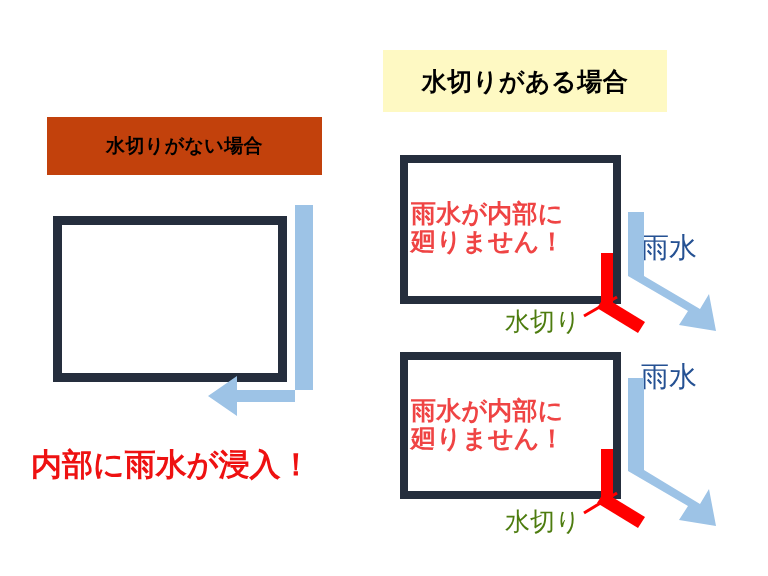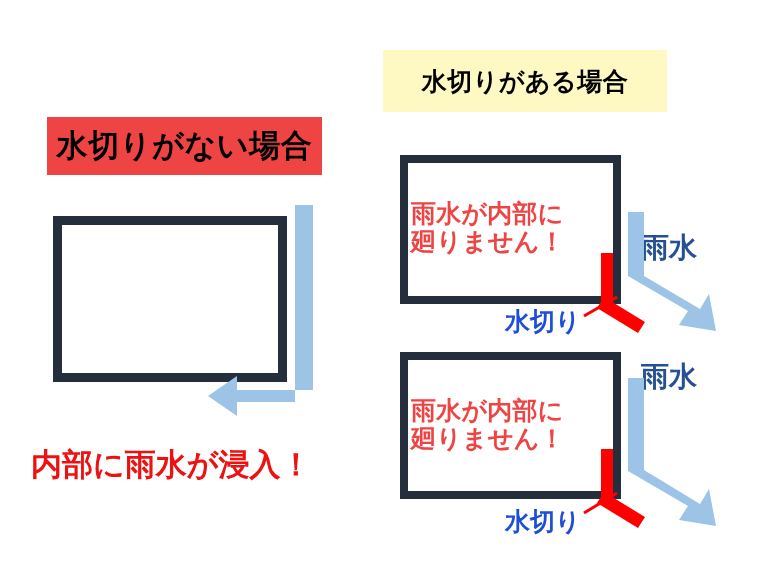--- a/index.html
+++ b/index.html
@@ -37,22 +37,22 @@
     color: #000000;
     font-weight: 700;
     letter-spacing: 0.02em;
     white-space: nowrap;
   }
   .banner-left {
     left: 47px;
     top: 117px;
     width: 275px;
     height: 58px;
-    background: #ef4444;
-    font-size: 31px;
+    background: #c2410c;
+    font-size: 19px;
   }
   .banner-right {
     left: 383px;
     top: 50px;
     width: 284px;
     height: 62px;
     background: #fef9c3;
     font-size: 25px;
   }
 
@@ -99,32 +99,32 @@
     top: 199px;
   }
   .box-text-bottom {
     left: 411px;
     top: 396px;
   }
 
   
   .label {
     position: absolute;
-    font-weight: 700;
+    font-weight: 400;
     white-space: nowrap;
   }
   .label-rain {
     color: #255193;
     font-size: 28px;
   }
   .label-rain-top { left: 641px; top: 229px; }
   .label-rain-bottom { left: 641px; top: 358px; }
 
   .label-drip {
-    color: #1d4ed8;
+    color: #4d7c0f;
     font-size: 25px;
   }
   .label-drip-top { left: 505px; top: 305px; }
   .label-drip-bottom { left: 505px; top: 505px; }
 
   .label-warning {
     position: absolute;
     left: 31px;
     top: 444px;
     color: #ee1111;

